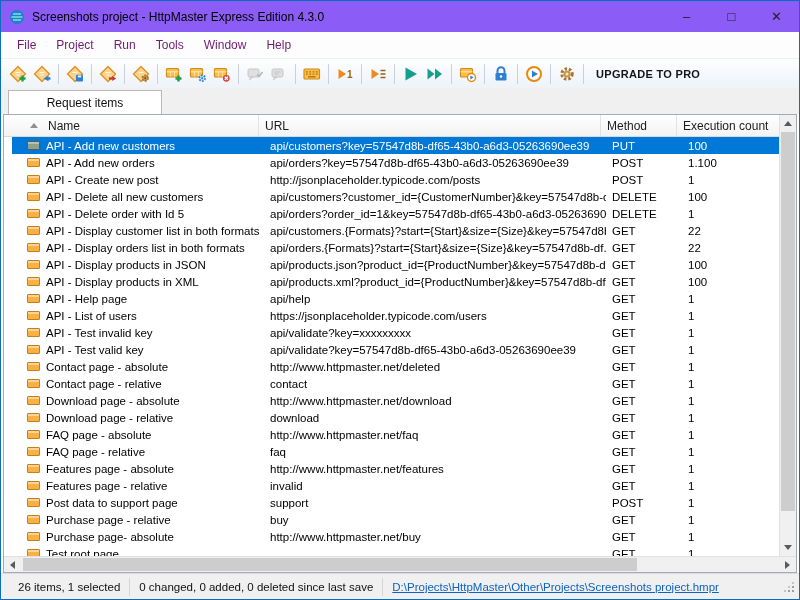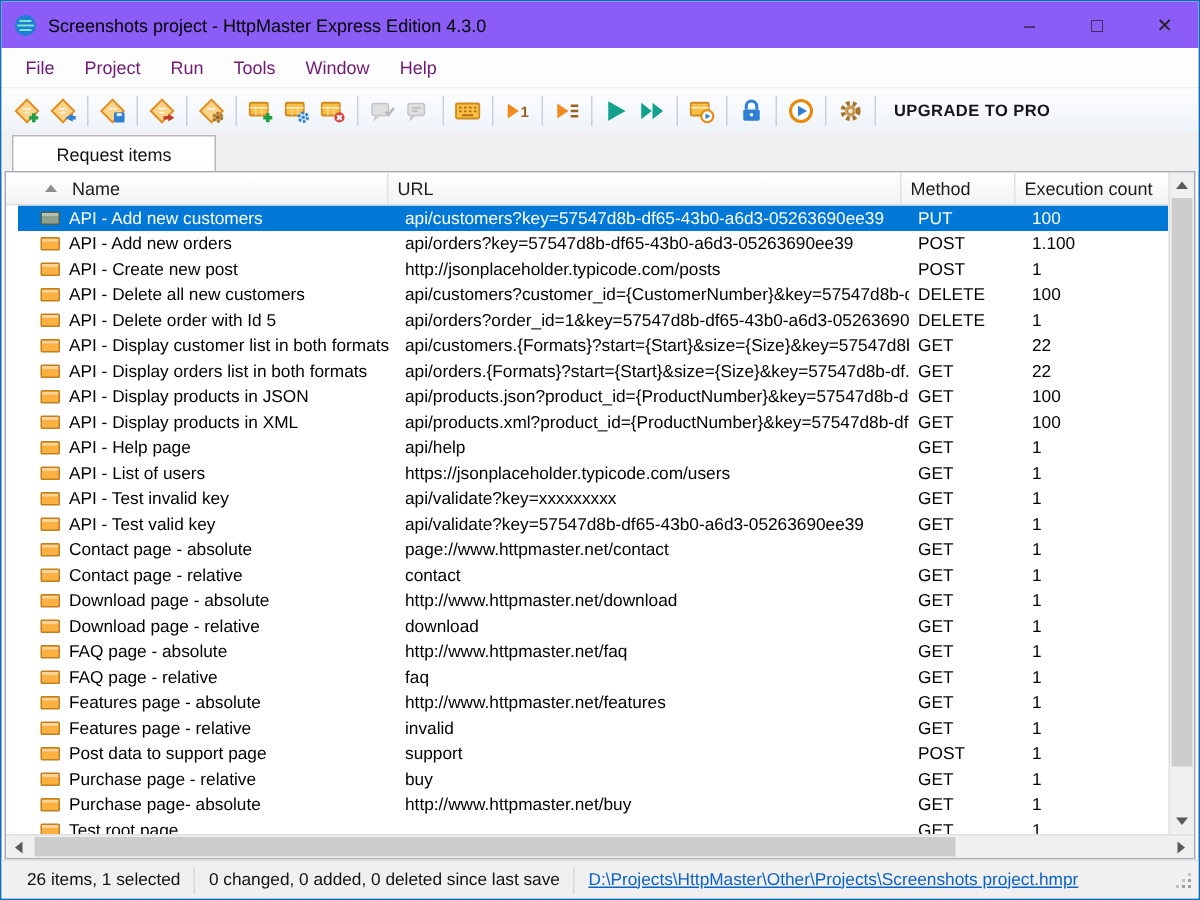--- a/index.html
+++ b/index.html
@@ -20,21 +20,21 @@
   .menu-item{ padding:4px 10px; font-size:12px; color:#701a75;}
   
   .toolbar{ height:30px; display:flex; align-items:center; background:linear-gradient(#fdfeff,#eef3f9);
     padding:0 5px; flex:none; border-top:1px solid #f0f0f0;}
   .tb{ width:24px; height:24px; display:flex; align-items:center; justify-content:center; flex:none;}
   .tb.disabled{ opacity:.9; }
   .tb-sep{ width:1px; height:20px; background:#c8d2dd; margin:0 4px; flex:none;}
   .upgrade{ font-size:11px; font-weight:bold; color:#14141e; margin-left:8px; letter-spacing:.3px; white-space:nowrap;}
   
   .tabbar{ height:26px; background:#f0f0f0; display:flex; align-items:flex-end; padding-left:7px; flex:none;}
-  .tab{ width:136px; height:24px; background:#fff; border:1px solid #b9b9b9; border-bottom:none;
+  .tab{ width:154px; height:24px; background:#fff; border:1px solid #b9b9b9; border-bottom:none;
     display:flex; align-items:center; justify-content:center; font-size:12px; color:#111;}
   
   .tablewrap{ height:459px; margin:0 2px; border:1px solid #a5abb3; display:flex; flex-direction:column; background:#fff; flex:none;}
   .table-top{ flex:1; display:flex; overflow:hidden;}
   .table-main{ flex:1; display:flex; flex-direction:column; overflow:hidden;}
   .thead{ height:22px; display:flex; background:linear-gradient(#ffffff,#f3f3f3); border-bottom:1px solid #dadada; flex:none;}
   .th{ display:flex; align-items:center; font-size:12px; color:#1c1c1c; border-right:1px solid #e2e2e2; padding-left:6px; overflow:hidden; white-space:nowrap;}
   .th.c1{ width:255px; padding-left:26px;}
   .th.c2{ width:342px;}
   .th.c3{ width:76px;}
@@ -362,21 +362,21 @@
             <div class="trow">
     <span class="row-icon"></span>
     <span class="cell c-name">API - Test valid key</span>
     <span class="cell c-url">api/validate?key=57547d8b-df65-43b0-a6d3-05263690ee39</span>
     <span class="cell c-method">GET</span>
     <span class="cell c-count">1</span>
   </div>
             <div class="trow">
     <span class="row-icon"></span>
     <span class="cell c-name">Contact page - absolute</span>
-    <span class="cell c-url">page://www.httpmaster.net/contact</span>
+    <span class="cell c-url">http://www.httpmaster.net/deleted</span>
     <span class="cell c-method">GET</span>
     <span class="cell c-count">1</span>
   </div>
             <div class="trow">
     <span class="row-icon"></span>
     <span class="cell c-name">Contact page - relative</span>
     <span class="cell c-url">contact</span>
     <span class="cell c-method">GET</span>
     <span class="cell c-count">1</span>
   </div>

